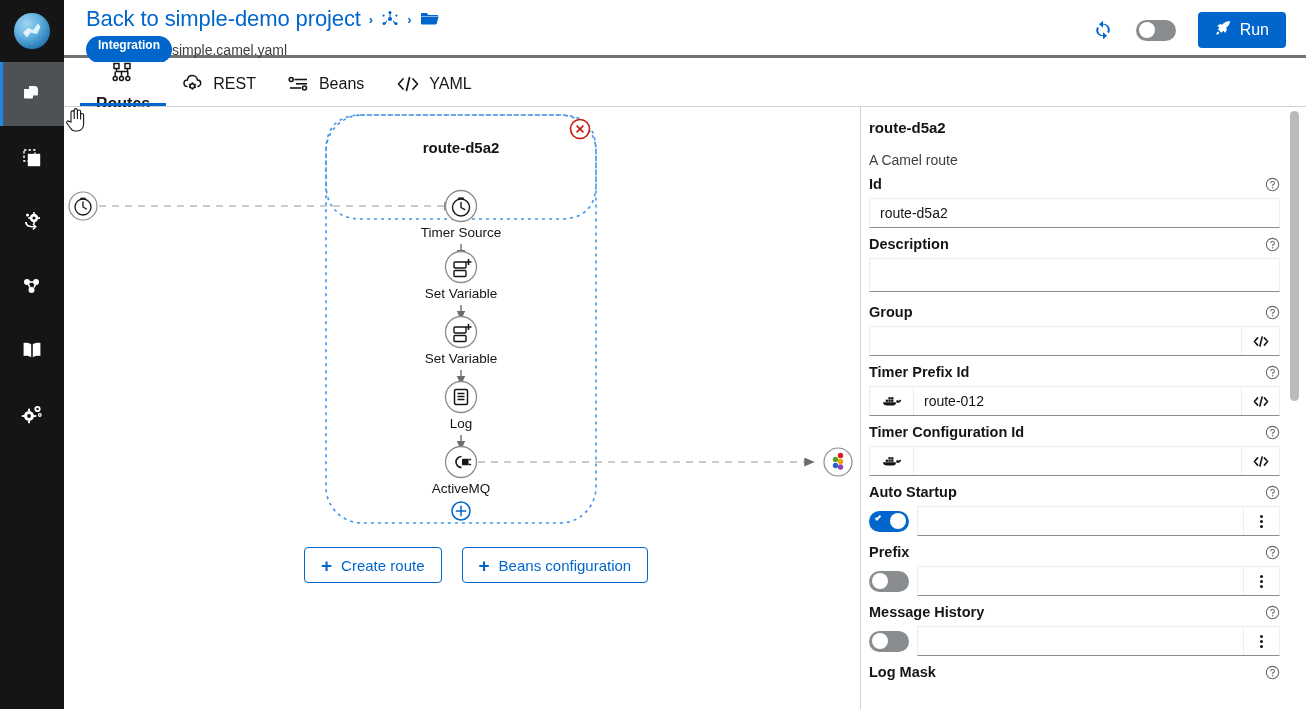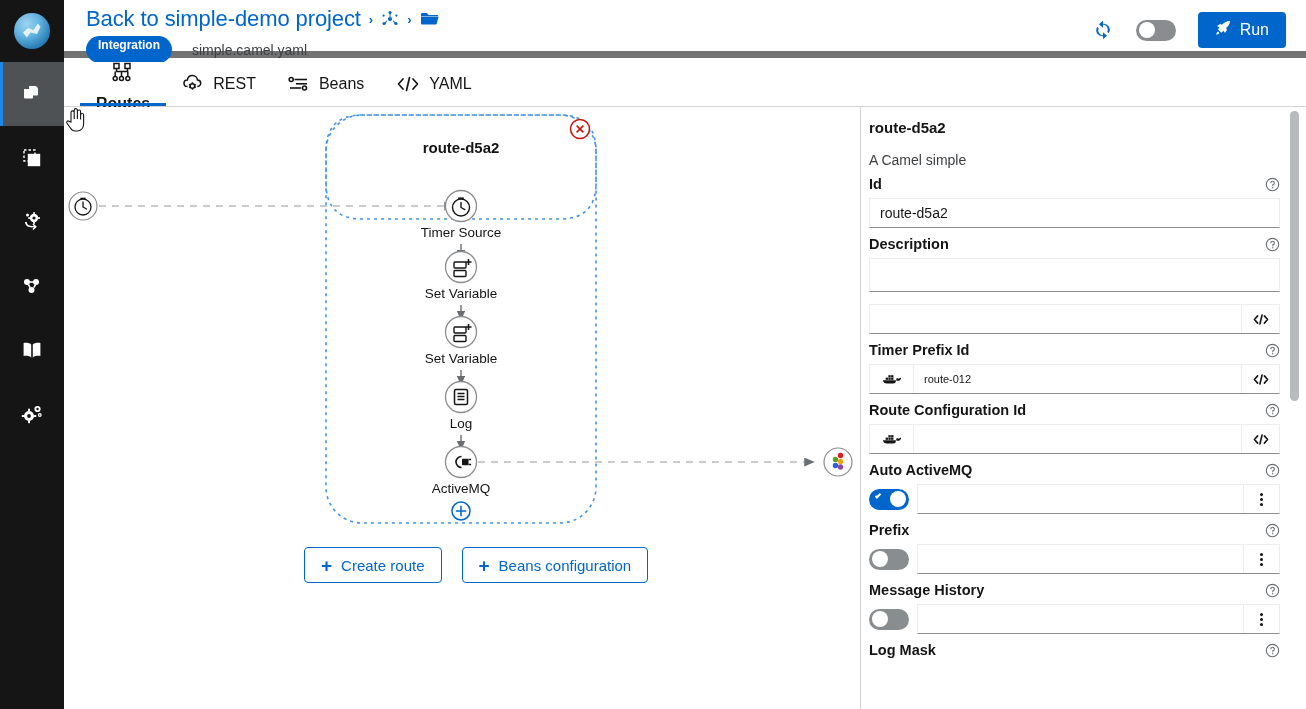--- a/index.html
+++ b/index.html
@@ -38,34 +38,34 @@
   }
   .rail-item.active { background: #4f5255; }
   .rail-item.active::before {
     content: ""; position: absolute; left: 0; top: 0; bottom: 0; width: 3px; background: #1f87e8;
   }
   .rail-item svg { display: block; }
 
   
   .header {
     position: absolute; left: 64px; top: 0; right: 0; height: 58px;
-    background: #fff; border-bottom: 7px solid #737373;
+    background: #fff; border-bottom: 3px solid #737373;
   }
   .bc-row { position: absolute; left: 22px; top: 6px; display: flex; align-items: center; gap: 8px; }
   .bc-link {
     color: #0066cc; font-size: 22px; letter-spacing: -0.1px; cursor: pointer; white-space: nowrap;
   }
   .bc-sep { color: #0066cc; font-size: 13px; font-weight: 700; }
   .bc-icon { display: flex; align-items: center; }
   .meta-row { position: absolute; left: 22px; top: 36px; display: flex; align-items: center; }
   .badge-int {
     background: #0066cc; color: #fff; font-size: 12px; font-weight: 600;
     border-radius: 30px; padding: 3px 12px 12px; line-height: 1;
   }
-  .filename { color: #3c3f42; font-size: 14px; margin-left: 20px; }
+  .filename { color: #3c3f42; font-size: 14px; }
 
   .hdr-right { position: absolute; right: 20px; top: 12px; display: flex; align-items: center; gap: 22px; }
   .icon-btn { background: none; border: none; cursor: pointer; display: flex; align-items: center; padding: 0; }
   .switch {
     width: 40px; height: 21px; border-radius: 11px; background: #8a8d90;
     position: relative; cursor: pointer; border: none; display: inline-block;
   }
   .switch .knob {
     position: absolute; top: 2.5px; left: 3px; width: 16px; height: 16px;
     border-radius: 50%; background: #fff;
@@ -152,21 +152,21 @@
   }
   .input-group {
     display: flex; margin-top: 6px; border: 1px solid #ededed; border-bottom: 1px solid #8a8d90;
     height: 30px; align-items: stretch;
   }
   .ig-prefix {
     width: 44px; display: flex; align-items: center; justify-content: center;
     border-right: 1px solid #ededed;
   }
   .ig-input {
-    flex: 1; border: none; outline: none; padding: 0 10px; font-size: 11px;
+    flex: 1; border: none; outline: none; padding: 0 10px; font-size: 14px;
     font-family: "Liberation Sans", sans-serif; color: #151515; background: transparent;
   }
   .ig-suffix {
     width: 38px; display: flex; align-items: center; justify-content: center;
     border-left: 1px solid #ededed; cursor: pointer;
   }
   .toggle-row { display: flex; align-items: stretch; margin-top: 6px; gap: 0; }
   .toggle-wrap { width: 48px; display: flex; align-items: center; }
   .toggle-field {
     flex: 1; border: 1px solid #ededed; border-bottom: 1px solid #8a8d90; height: 30px;
@@ -469,21 +469,21 @@
       <button class="create-btn">
         <span class="plus">+</span>
         <span>Beans configuration</span>
       </button>
     </div>
   </div>
 
   <div class="panel">
     <div class="panel-inner">
       <div class="p-title">route-d5a2</div>
-      <div class="p-sub">A Camel simple</div>
+      <div class="p-sub">A Camel route</div>
 
       <div class="field">
         <div class="field-label-row">
           <span class="field-label">Id</span>
           <span class="help-ico">
             <svg width="15" height="15" viewBox="0 0 16 16" fill="none" stroke="#6a6e73" stroke-width="1.2">
               <circle cx="8" cy="8" r="6.6"></circle>
               <path d="M6.2 6.2a1.9 1.9 0 1 1 2.2 2.1v1.1" stroke-linecap="round"></path>
               <circle cx="8.2" cy="11.4" r="0.75" fill="#6a6e73" stroke="none"></circle>
             </svg>
@@ -500,20 +500,30 @@
               <circle cx="8" cy="8" r="6.6"></circle>
               <path d="M6.2 6.2a1.9 1.9 0 1 1 2.2 2.1v1.1" stroke-linecap="round"></path>
               <circle cx="8.2" cy="11.4" r="0.75" fill="#6a6e73" stroke="none"></circle>
             </svg>
           </span>
         </div>
         <textarea class="textarea-plain" style=""></textarea>
       </div>
 
       <div class="field">
+        <div class="field-label-row">
+          <span class="field-label">Group</span>
+          <span class="help-ico">
+            <svg width="15" height="15" viewBox="0 0 16 16" fill="none" stroke="#6a6e73" stroke-width="1.2">
+              <circle cx="8" cy="8" r="6.6"></circle>
+              <path d="M6.2 6.2a1.9 1.9 0 1 1 2.2 2.1v1.1" stroke-linecap="round"></path>
+              <circle cx="8.2" cy="11.4" r="0.75" fill="#6a6e73" stroke="none"></circle>
+            </svg>
+          </span>
+        </div>
         <div class="input-group">
           <input class="ig-input" value="" style="">
           <span class="ig-suffix">
             <svg width="16" height="13" viewBox="0 0 18 13" fill="none" stroke="#151515" stroke-width="1.8" stroke-linecap="round" stroke-linejoin="round">
               <path d="M5.2 2.4 1.6 6.5l3.6 4.1M12.8 2.4l3.6 4.1-3.6 4.1M10.2 1.4 7.8 11.6"></path>
             </svg>
           </span>
         </div>
       </div>
 
@@ -544,21 +554,21 @@
           <span class="ig-suffix">
             <svg width="16" height="13" viewBox="0 0 18 13" fill="none" stroke="#151515" stroke-width="1.8" stroke-linecap="round" stroke-linejoin="round">
               <path d="M5.2 2.4 1.6 6.5l3.6 4.1M12.8 2.4l3.6 4.1-3.6 4.1M10.2 1.4 7.8 11.6"></path>
             </svg>
           </span>
         </div>
       </div>
 
       <div class="field">
         <div class="field-label-row">
-          <span class="field-label">Route Configuration Id</span>
+          <span class="field-label">Timer Configuration Id</span>
           <span class="help-ico">
             <svg width="15" height="15" viewBox="0 0 16 16" fill="none" stroke="#6a6e73" stroke-width="1.2">
               <circle cx="8" cy="8" r="6.6"></circle>
               <path d="M6.2 6.2a1.9 1.9 0 1 1 2.2 2.1v1.1" stroke-linecap="round"></path>
               <circle cx="8.2" cy="11.4" r="0.75" fill="#6a6e73" stroke="none"></circle>
             </svg>
           </span>
         </div>
         <div class="input-group">
           <span class="ig-prefix">
@@ -576,21 +586,21 @@
           <span class="ig-suffix">
             <svg width="16" height="13" viewBox="0 0 18 13" fill="none" stroke="#151515" stroke-width="1.8" stroke-linecap="round" stroke-linejoin="round">
               <path d="M5.2 2.4 1.6 6.5l3.6 4.1M12.8 2.4l3.6 4.1-3.6 4.1M10.2 1.4 7.8 11.6"></path>
             </svg>
           </span>
         </div>
       </div>
 
       <div class="field">
         <div class="field-label-row">
-          <span class="field-label">Auto ActiveMQ</span>
+          <span class="field-label">Auto Startup</span>
           <span class="help-ico">
             <svg width="15" height="15" viewBox="0 0 16 16" fill="none" stroke="#6a6e73" stroke-width="1.2">
               <circle cx="8" cy="8" r="6.6"></circle>
               <path d="M6.2 6.2a1.9 1.9 0 1 1 2.2 2.1v1.1" stroke-linecap="round"></path>
               <circle cx="8.2" cy="11.4" r="0.75" fill="#6a6e73" stroke="none"></circle>
             </svg>
           </span>
         </div>
         <div class="toggle-row">
           <span class="toggle-wrap">

